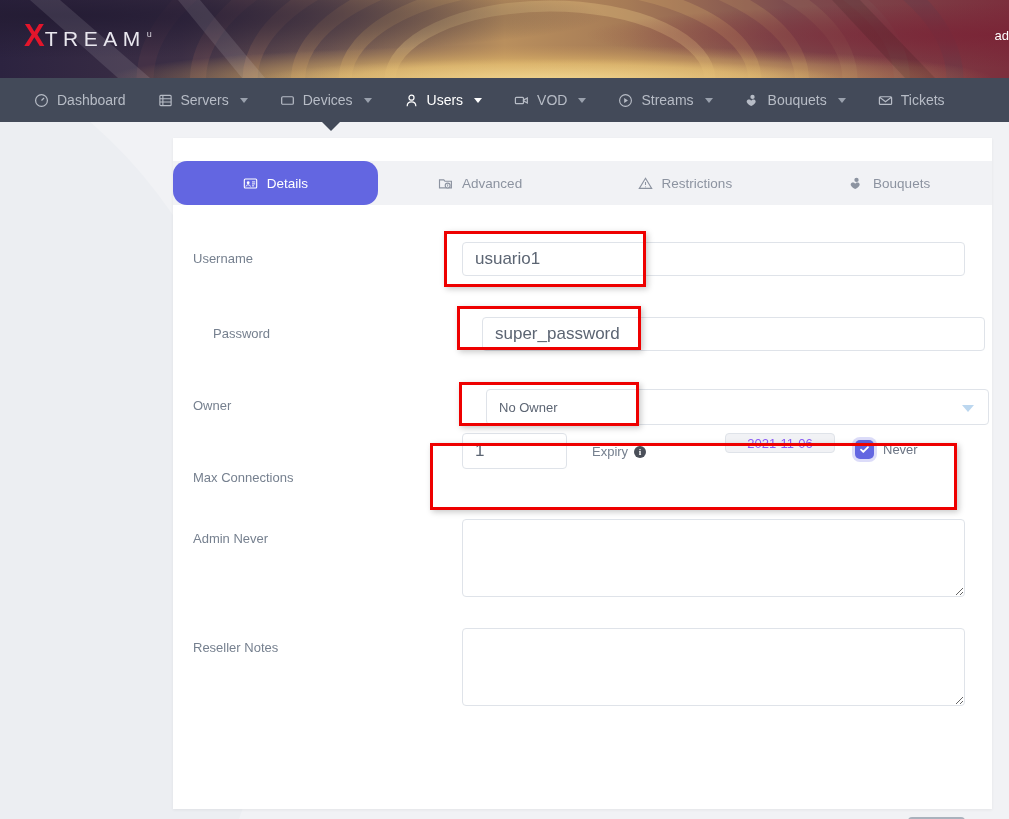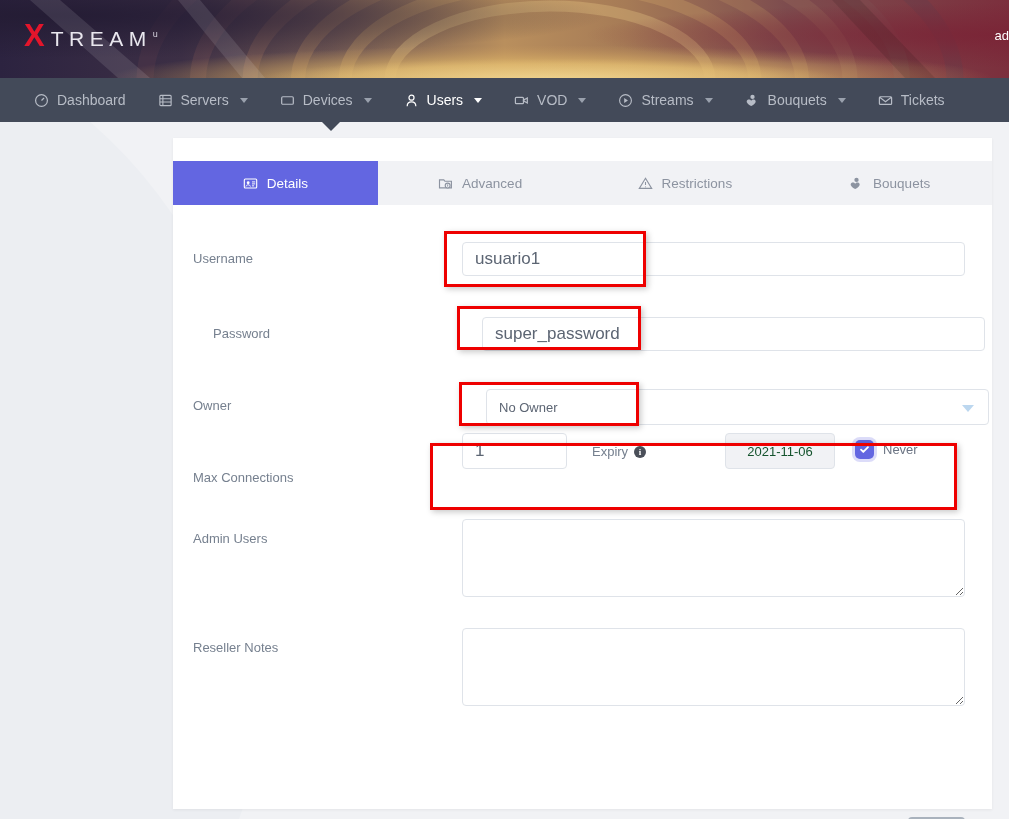--- a/index.html
+++ b/index.html
@@ -24,21 +24,21 @@
     display: flex; align-items: baseline;
     z-index: 5;
   }
   #brand-x {
     font-size: 31px; font-weight: bold; color: #e3152b;
     letter-spacing: 0px; line-height: 1;
     font-family: "Liberation Sans", sans-serif;
   }
   #brand-rest {
     font-size: 21px; color: #e9e7ee; letter-spacing: 5.5px;
-    line-height: 1; font-weight: 400; margin-left: 6px;
+    line-height: 1; font-weight: 400; margin-left: 0;
   }
   #brand-sup {
     font-size: 9px; color: #d6d3dd; margin-left: 1px;
     position: relative; top: -9px; letter-spacing: 0;
   }
   #header-user {
     position: absolute; right: 0px; top: 28px;
     color: #ffffff; font-size: 13px; white-space: nowrap;
     z-index: 5;
   }
@@ -102,21 +102,21 @@
     background: #f1f2f5;
     display: flex;
   }
   .tab {
     flex: 0 0 204.75px;
     height: 44px;
     display: flex; align-items: center; justify-content: center;
     gap: 9px;
     font-size: 13.5px; color: #8c93a0; cursor: pointer;
   }
-  .tab.active { background: #6366e1; color: #ffffff; }
+  .tab.active { background: #6366e1; color: #ffffff; border-radius: 14px; }
   .tab-ico { display: inline-flex; width: 15px; height: 15px; align-items: center; justify-content: center; }
   .tab-ico svg { display: block; }
 
   
   #form-area { position: absolute; left: 0; top: 67px; width: 819px; height: 604px; }
 
   .frow { position: absolute; left: 0; width: 819px; }
   .flabel {
     position: absolute; left: 20px;
     font-size: 13px; color: #76808f;
@@ -177,25 +177,25 @@
   }
   .info-dot {
     width: 12px; height: 12px; border-radius: 50%;
     background: #4a4f59; color: #fff;
     font-size: 9px; font-weight: bold;
     display: inline-flex; align-items: center; justify-content: center;
     font-family: "Liberation Serif", serif;
   }
   .mc-date {
     position: absolute; left: 552px; top: 9px;
-    width: 110px; height: 36px;
+    width: 110px; height: 20px;
     border: 1px solid #dfe3e9; border-radius: 4px;
     background: #f1f2f5;
     display: flex; align-items: center; justify-content: center;
-    font-size: 13px; color: #14532d;
+    font-size: 13px; color: #8b5cf6;
     cursor: pointer;
   }
   .mc-never {
     position: absolute; left: 682px; top: 16px;
     display: flex; align-items: center; gap: 9px;
   }
   .chk {
     width: 19px; height: 19px; border-radius: 5px;
     background: #6366e1;
     box-shadow: 0 0 0 3px #dcdcf9;
@@ -469,21 +469,21 @@
         <span class="chk">
           <svg width="11" height="11" viewBox="0 0 12 12" fill="none" stroke="#ffffff" stroke-width="2" stroke-linecap="round" stroke-linejoin="round">
             <path d="M2.2 6.2 L4.7 8.7 L9.8 3.4"></path>
           </svg>
         </span>
         <span class="chk-label">Never</span>
       </div>
     </div>
 
     <div class="frow" style="top:291px;height:109px;">
-      <span class="flabel" style="top:35px;">Admin Users</span>
+      <span class="flabel" style="top:35px;">Admin Never</span>
       <textarea class="ftextarea" style="left: 289px; top: 23px; width: 503px; height: 78px;" placeholder=""></textarea>
     </div>
 
     <div class="frow" style="top:400px;height:109px;">
       <span class="flabel" style="top:35px;">Reseller Notes</span>
       <textarea class="ftextarea" style="left: 289px; top: 23px; width: 503px; height: 78px;" placeholder=""></textarea>
     </div>
 
     <button id="next-btn">Next</button>
 

